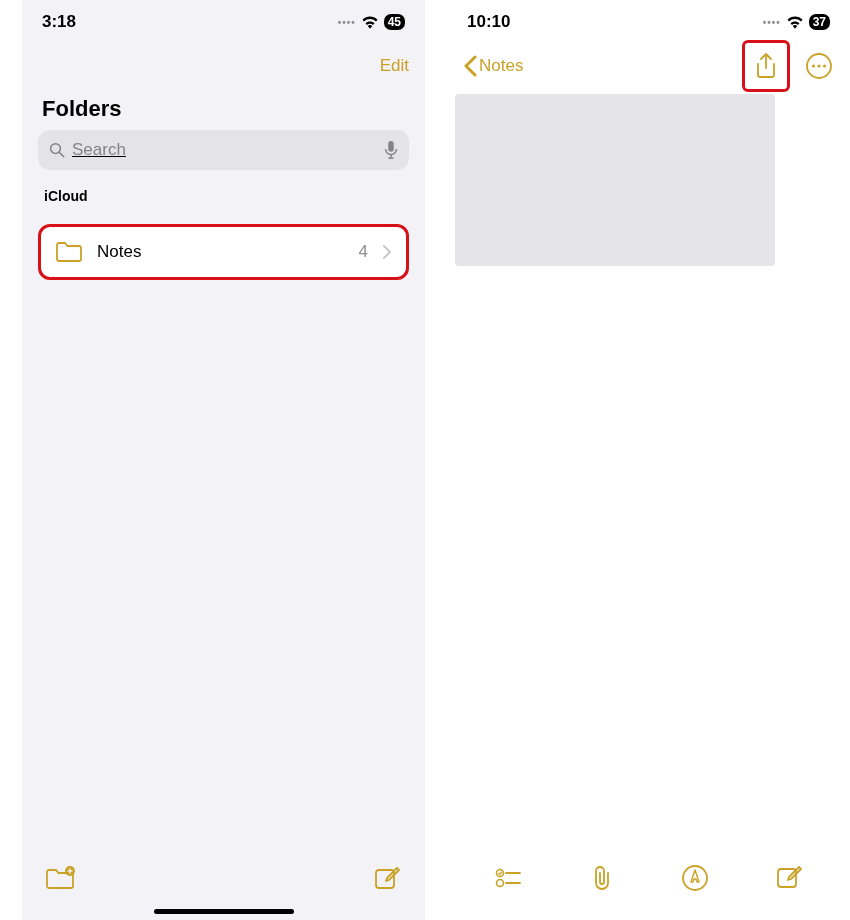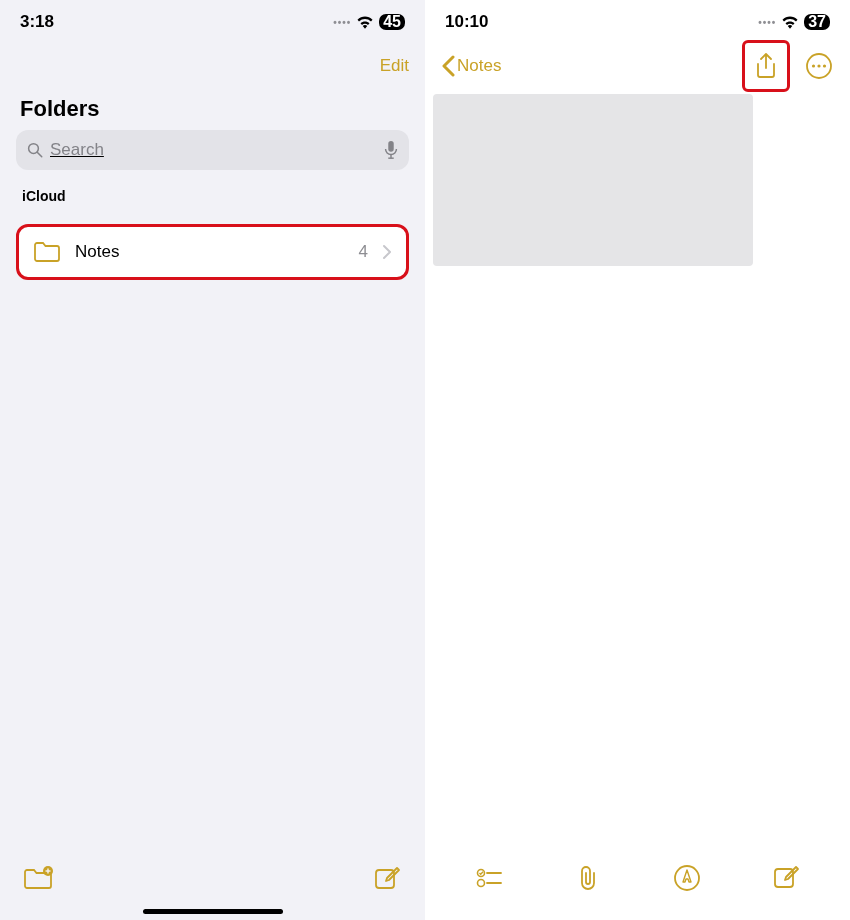--- a/index.html
+++ b/index.html
@@ -10,20 +10,21 @@
     height: 920px;
     display: flex;
     overflow: hidden;
   }
   .phone {
     width: 425px;
     height: 920px;
     position: relative;
     display: flex;
     flex-direction: column;
+    margin-left: 22px;
   }
   .phone-left { background: #f2f2f7; }
   .phone-right { background: #ffffff; }
 
   
   .status-bar {
     height: 44px;
     display: flex;
     align-items: center;
     justify-content: space-between;
@@ -38,21 +39,21 @@
   }
   .dots {
     font-size: 10px;
     letter-spacing: 1px;
     color: #8e8e93;
   }
   .battery-badge {
     background: #000;
     color: #fff;
     border-radius: 7px;
-    font-size: 16px;
+    font-size: 12px;
     font-weight: 700;
     padding: 1px 4px;
     line-height: 14px;
   }
 
   
   .nav-row {
     height: 44px;
     display: flex;
     align-items: center;

